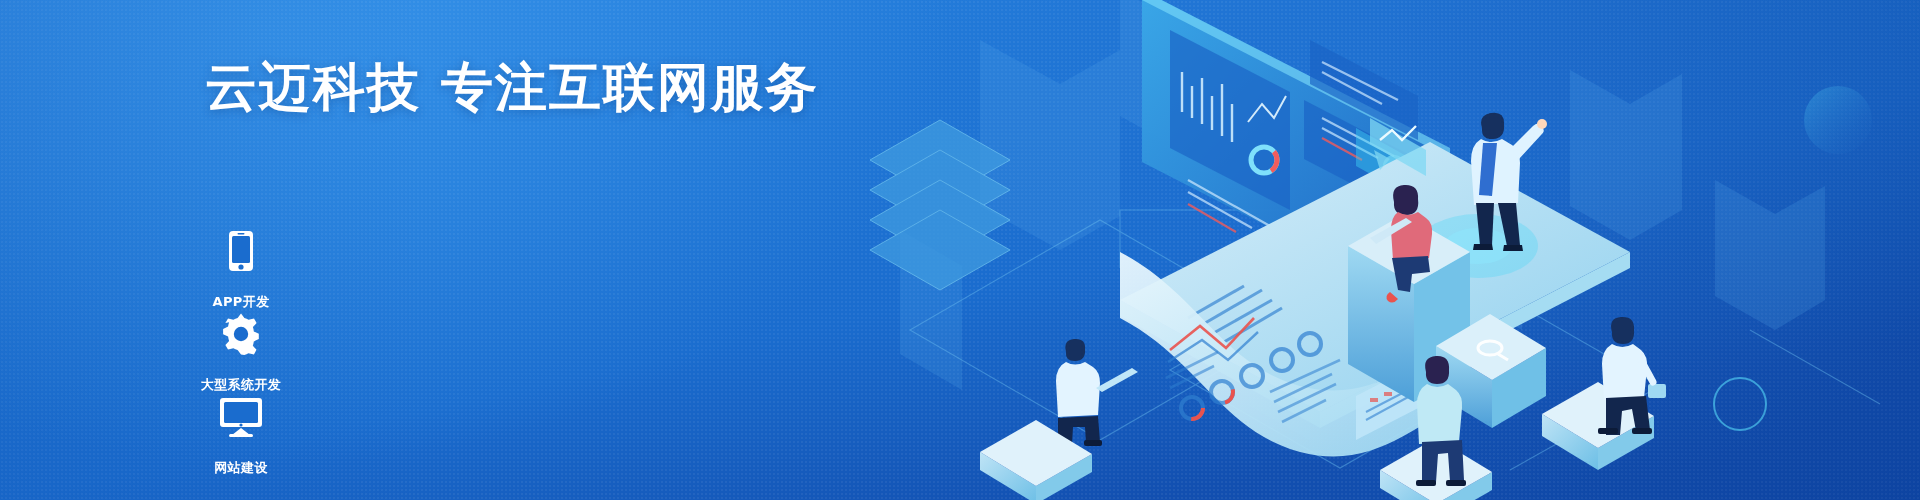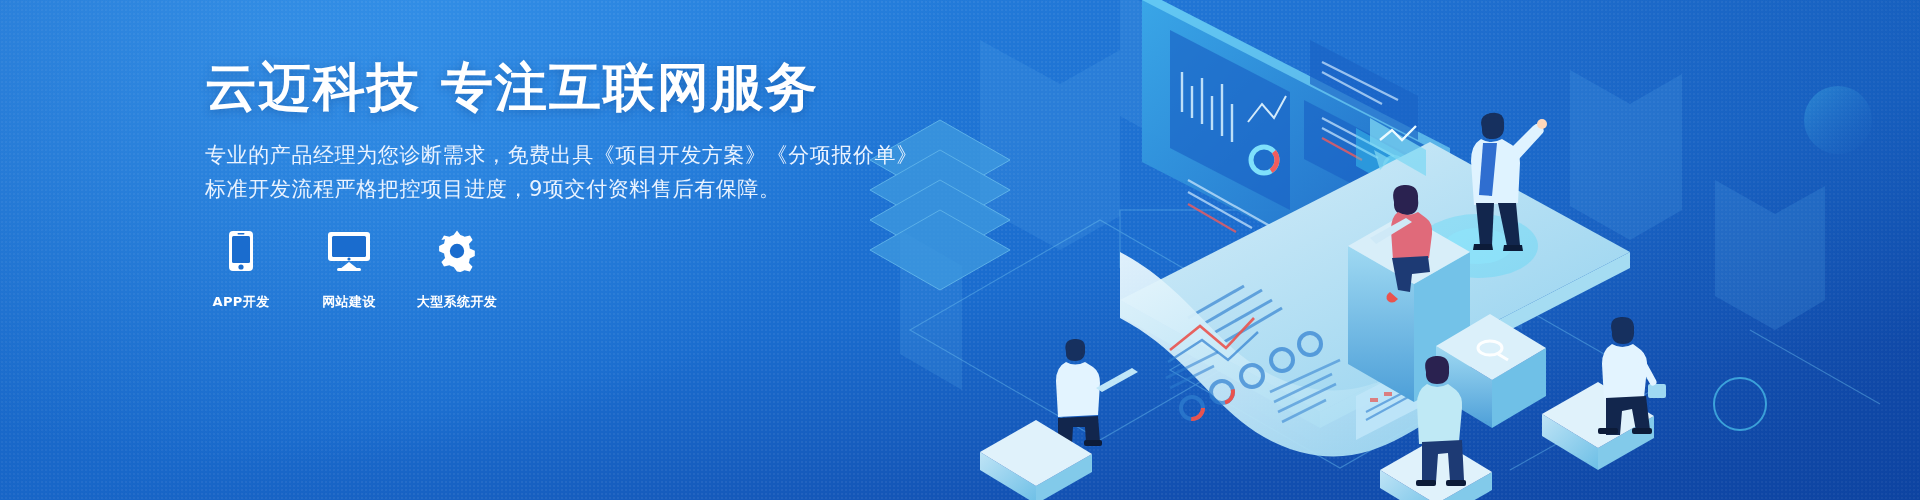--- a/index.html
+++ b/index.html
@@ -59,22 +59,22 @@
     white-space:nowrap;
   }
   .sub div { white-space:nowrap; }
 
   
   .services {
     position:absolute;
     left:205px; top:228px;
     display:flex;
     align-items:flex-end;
-    gap:36px;
     z-index:6;
+    flex-direction:column;
   }
   .svc {
     width:72px;
     display:flex;
     flex-direction:column;
     align-items:center;
     cursor:pointer;
   }
   .svc-icon {
     height:46px;
@@ -338,63 +338,59 @@
 
       <circle cx="870" cy="404" r="26" fill="none" stroke="#5ce6ff" stroke-width="2" opacity=".55"></circle>
       <circle cx="968" cy="120" r="34" fill="url(#gGlow)" opacity=".5"></circle>
     </svg>
   </div>
 
   <div class="vignette"></div>
 
   <div class="copy">
     <h1 class="headline">云迈科技 专注互联网服务</h1>
-    <div class="sub">
-      <div>专业的产品经理为您诊断需求，免费出具《项目开发方案》《分项报价单》</div>
-      <div>标准开发流程严格把控项目进度，9项交付资料售后有保障。</div>
-    </div>
   </div>
 
   <div class="services">
 
     <div class="svc">
       <div class="svc-icon">
         <svg width="26" height="42" viewBox="0 0 26 42" fill="none">
           <rect x="1" y="1" width="24" height="40" rx="4" fill="#fff"></rect>
           <rect x="4" y="6" width="18" height="27" rx="1.5" fill="#1a6cce"></rect>
           <rect x="9.5" y="3" width="7" height="1.6" rx=".8" fill="#1a6cce"></rect>
           <circle cx="13" cy="37" r="2.6" fill="#1a6cce"></circle>
         </svg>
       </div>
       <div class="svc-label">APP开发</div>
     </div>
 
 
-
-    <div class="svc">
-      <div class="svc-icon">
-        <svg width="44" height="40" viewBox="0 0 44 40" fill="none">
-          <rect x="1" y="1" width="42" height="29" rx="3" fill="#fff"></rect>
-          <rect x="5" y="5" width="34" height="21" rx="1.5" fill="#1a6cce"></rect>
-          <circle cx="22" cy="28" r="1.6" fill="#1a6cce"></circle>
-          <path d="M13 38 L22 31 L31 38 Z" fill="#fff"></path>
-          <rect x="10" y="37" width="24" height="3" rx="1.5" fill="#fff"></rect>
-        </svg>
-      </div>
-      <div class="svc-label">网站建设</div>
-    </div>
 
     <div class="svc">
       <div class="svc-icon">
         <svg width="42" height="42" viewBox="0 0 42 42" fill="none">
           <path d="M21 0.5l3.4 4.4a16.8 16.8 0 0 1 4.2 1.8l5.4-1.3 2.6 4.6-3.7 4.1
                    c.5 1.4.8 2.9.9 4.4l5 2.3v5.3l-5 2.3c-.2 1.5-.5 3-1 4.4l3.7 4-2.6 4.6-5.4-1.2
                    c-1.3.8-2.7 1.4-4.2 1.8L21 41.5l-3.4-4.4a16.8 16.8 0 0 1-4.2-1.8l-5.4 1.2-2.6-4.6
                    3.7-4c-.5-1.4-.8-2.9-1-4.4l-5-2.3v-5.3l5-2.3c.2-1.5.5-3 1-4.4L5.4 10l2.6-4.6
                    5.4 1.3c1.3-.8 2.7-1.4 4.2-1.8L21 .5z" fill="#fff"></path>
           <circle cx="21" cy="21" r="7.2" fill="#1a6cce"></circle>
         </svg>
       </div>
       <div class="svc-label">大型系统开发</div>
     </div>
 
+    <div class="svc">
+      <div class="svc-icon">
+        <svg width="44" height="40" viewBox="0 0 44 40" fill="none">
+          <rect x="1" y="1" width="42" height="29" rx="3" fill="#fff"></rect>
+          <rect x="5" y="5" width="34" height="21" rx="1.5" fill="#1a6cce"></rect>
+          <circle cx="22" cy="28" r="1.6" fill="#1a6cce"></circle>
+          <path d="M13 38 L22 31 L31 38 Z" fill="#fff"></path>
+          <rect x="10" y="37" width="24" height="3" rx="1.5" fill="#fff"></rect>
+        </svg>
+      </div>
+      <div class="svc-label">网站建设</div>
+    </div>
+
   </div>
 </div>
 
 </body></html>

